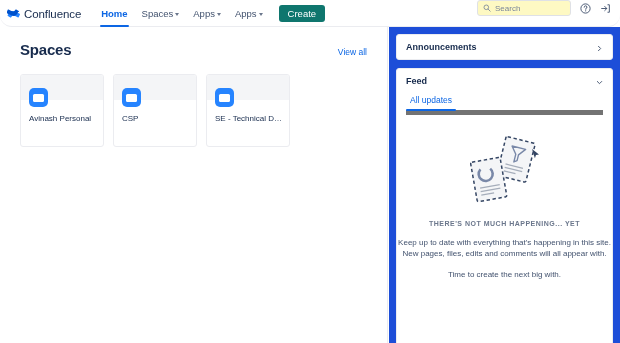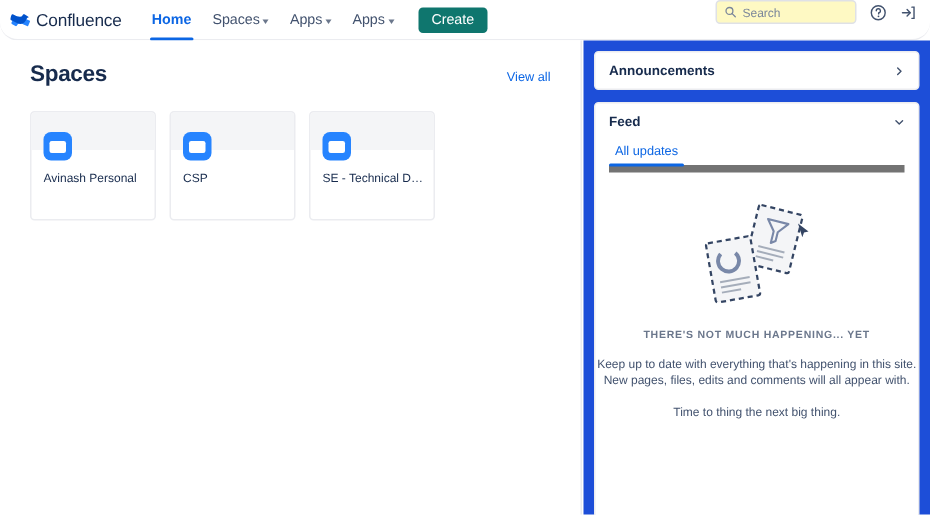--- a/index.html
+++ b/index.html
@@ -321,16 +321,16 @@
         </svg>
       </div>
 
       <div id="empty-title">THERE'S NOT MUCH HAPPENING... YET</div>
 
       <div id="empty-body">
         <div class="empty-line">Keep up to date with everything that's happening in this site.</div>
         <div class="empty-line">New pages, files, edits and comments will all appear with.</div>
       </div>
 
-      <div id="empty-cta">Time to thing the next big thing.</div>
+      <div id="empty-cta">Time to create the next big with.</div>
     </div>
   </div>
 </div>
 
 </body></html>

